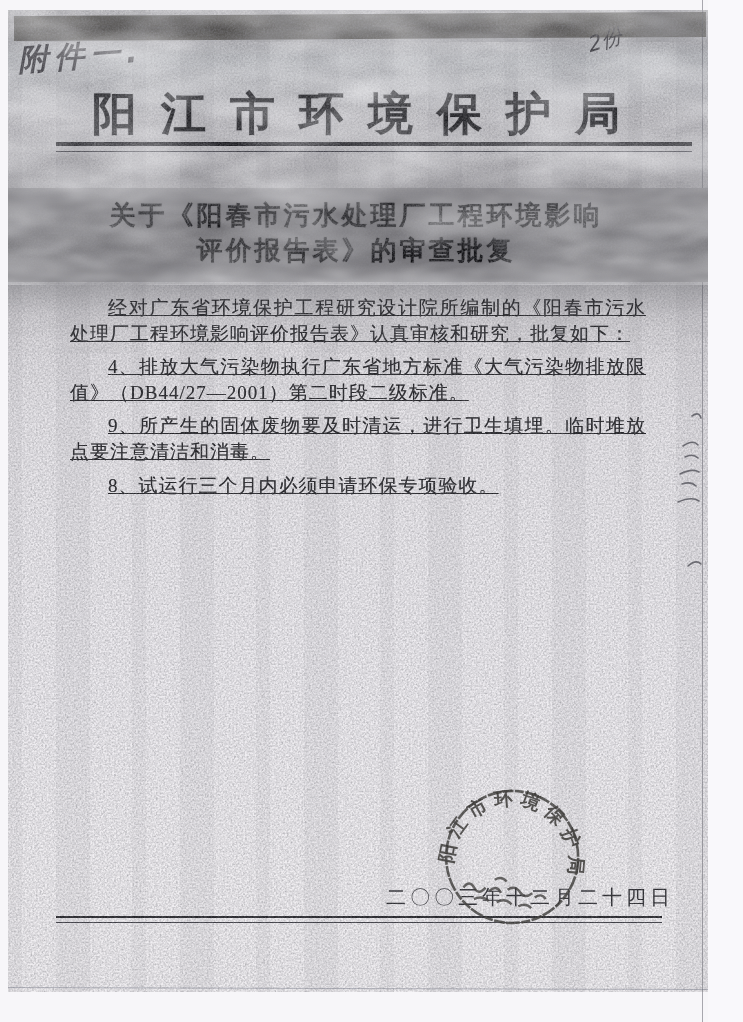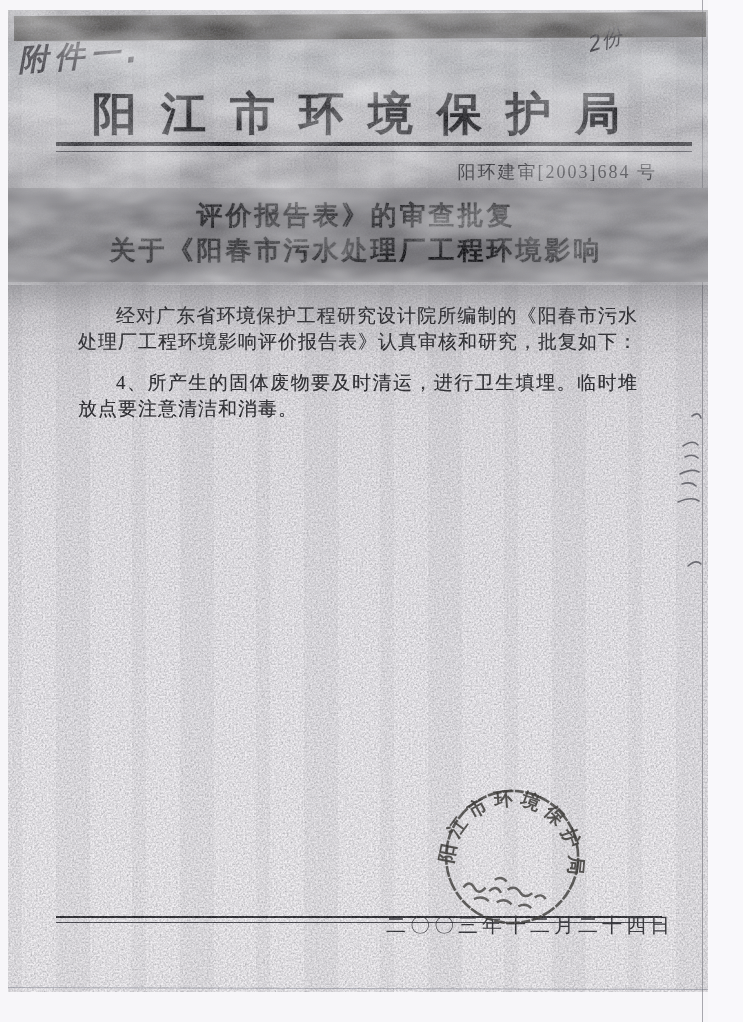--- a/index.html
+++ b/index.html
@@ -68,26 +68,26 @@
     text-shadow:0 0 1px rgba(16,16,19,0.5);
   }
 
   
   .body-text{
     position:absolute;left:62px;top:287px;width:592px;
     font-size:19px;line-height:25.6px;letter-spacing:1px;
     color:#232327;text-align:justify;
     text-shadow:0 0 0.5px rgba(35,35,39,0.5);
   }
-  .body-text p{margin:16px;text-indent:2em;}
+  .body-text p{margin:8px;text-indent:2em;text-decoration:underline;}
 
   
   .date{
     position:absolute;left:386px;top:884px;
-    font-size:20px;color:#2b2b30;letter-spacing:4px;margin-top:28px;
+    font-size:20px;color:#2b2b30;letter-spacing:4px;
   }
   .bottom-rule{
     position:absolute;left:56px;top:916px;width:606px;height:4px;
     border-top:2px solid #26262b;border-bottom:1px solid #3d3d44;
   }
 
   .stamp-svg{position:absolute;left:428px;top:782px;transform:rotate(8deg);}
   .scribble-svg{position:absolute;left:668px;top:408px;opacity:0.8;}
   .noise-svg{position:absolute;left:0;top:0;pointer-events:none;}
 
@@ -104,31 +104,32 @@
   <div class="right-paper"></div>
   <div class="right-edge"></div>
   <div class="bottom-edge"></div>
 
   <div class="hand hand-attachment z-text">附件一.</div>
   <div class="hand hand-copies z-text">2份</div>
 
   <div class="letterhead z-text">阳江市环境保护局</div>
   <div class="rule"></div>
 
-  <div class="doc-number z-text">阳环建审[2003]684 号</div>
 
   <div class="subject-band"></div>
   <div class="subject z-text">
+    <div>关于《阳春市污水处理厂工程环境影响</div>
     <div>评价报告表》的审查批复</div>
-    <div>关于《阳春市污水处理厂工程环境影响</div>
   </div>
 
   <div class="body-text z-text">
     <p>经对广东省环境保护工程研究设计院所编制的《阳春市污水处理厂工程环境影响评价报告表》认真审核和研究，批复如下：</p>
-    <p>4、所产生的固体废物要及时清运，进行卫生填埋。临时堆放点要注意清洁和消毒。</p>
+    <p>4、排放大气污染物执行广东省地方标准《大气污染物排放限值》（DB44/27—2001）第二时段二级标准。</p>
+    <p>9、所产生的固体废物要及时清运，进行卫生填埋。临时堆放点要注意清洁和消毒。</p>
+    <p>8、试运行三个月内必须申请环保专项验收。</p>
   </div>
 
   <div class="date z-text">二〇〇三年十二月二十四日</div>
   <div class="bottom-rule"></div>
 
   <svg class="stamp-svg z-stamp" width="168" height="152" viewBox="0 0 168 152">
     <circle cx="84" cy="75" r="66" fill="none" stroke="#3a3835" stroke-width="2.6" opacity="0.85" stroke-dasharray="9 1.6 14 1 11 1.4"></circle>
     <defs>
       <path id="arcPath" d="M 28,96 A 58,58 0 1 1 140,96" fill="none"></path>
     </defs>

